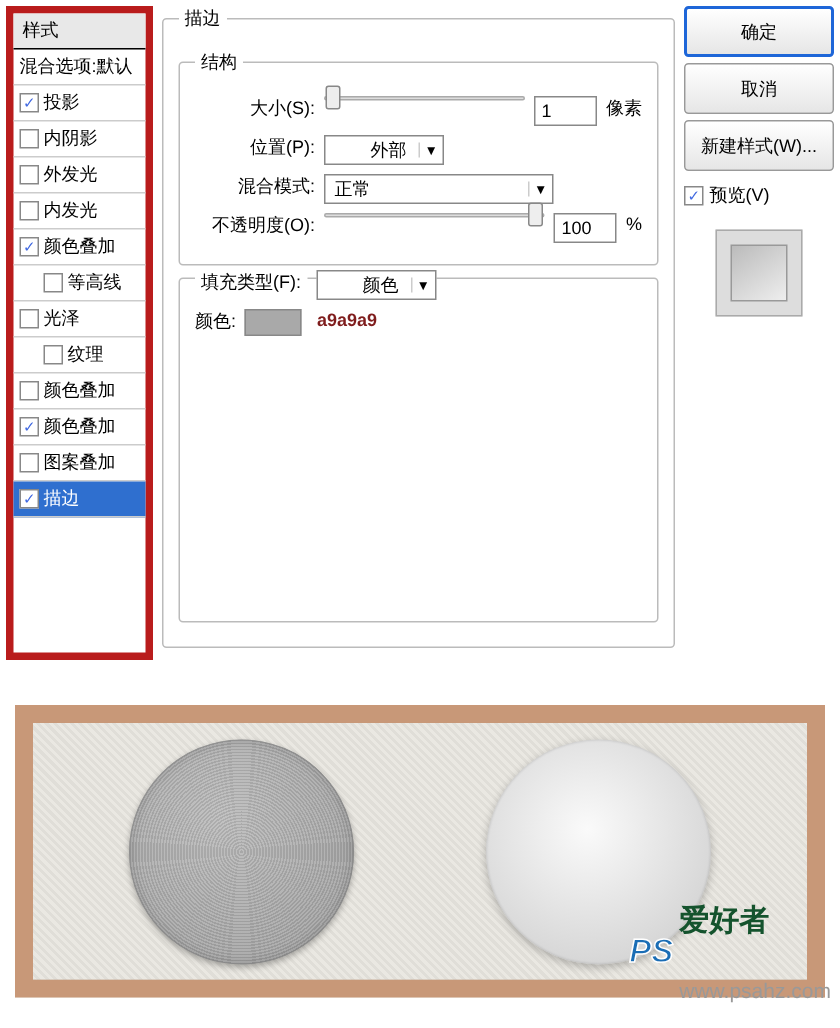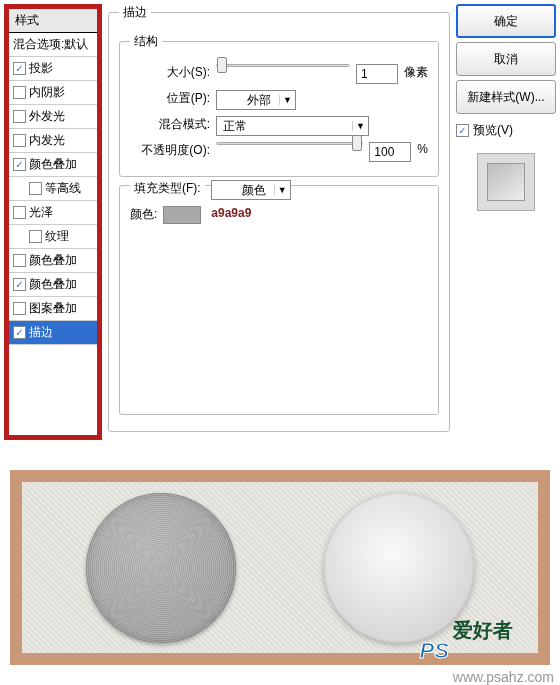--- a/index.html
+++ b/index.html
@@ -34,21 +34,21 @@
 .btn.primary { border: 2px solid #1e66d8; }
 .preview-check { display: flex; align-items: center; gap: 4px; margin: 4px 0; }
 .preview-box { width: 58px; height: 58px; border: 1px solid #aaa; background: #ddd; margin: 6px auto; display: flex; align-items: center; justify-content: center; }
 .preview-inner { width: 38px; height: 38px; background: linear-gradient(145deg,#bbb,#eee); border: 1px solid #999; }
 .render { position: absolute; top: 460px; left: 0; width: 560px; height: 225px; background: #fff; }
 .frame { position: absolute; top: 10px; left: 10px; width: 540px; height: 195px; border: 12px solid #c89878; background: #e8e6e0; box-shadow: inset 0 0 4px rgba(0,0,0,.3); }
 .frame-inner { width: 100%; height: 100%; background: repeating-linear-gradient(45deg,#eae8e2,#eae8e2 2px,#e0ded8 2px,#e0ded8 4px); display: flex; align-items: center; justify-content: space-around; padding: 0 20px; }
 .circle1 { width: 150px; height: 150px; border-radius: 50%; background: radial-gradient(circle at 40% 35%, #ccc, #888); box-shadow: inset 0 0 8px rgba(0,0,0,.5), 0 2px 4px rgba(0,0,0,.3); position: relative; overflow: hidden; }
 .circle1::after { content: ""; position: absolute; inset: 0; background: repeating-radial-gradient(circle,#999 0,#999 1px,#bbb 1px,#bbb 2px); opacity: .6; border-radius: 50%; }
 .circle2 { width: 150px; height: 150px; border-radius: 50%; background: radial-gradient(circle at 45% 40%, #fafafa, #d8d8d8 70%, #c8c8c8); box-shadow: 0 2px 6px rgba(0,0,0,.25), inset 0 0 2px rgba(0,0,0,.2); }
-.watermark { position: absolute; bottom: 0; right: 6px; display: flex; align-items: center; gap: 4px; }
+.watermark { position: absolute; bottom: 17px; right: 6px; display: flex; align-items: center; gap: 4px; }
 .watermark .ps { color: #1a6db5; font-size: 22px; font-weight: bold; font-style: italic; -webkit-text-stroke: 1px #fff; }
 .watermark .txt { color: #14532d; font-size: 20px; font-weight: bold; }
 .watermark .url { color: #999; font-size: 14px; margin-top: 25px; }
 </style>
 </head>
 <body>
 
 <div class="dialog">
   <div class="left-panel">
     <div class="left-header">样式</div>

